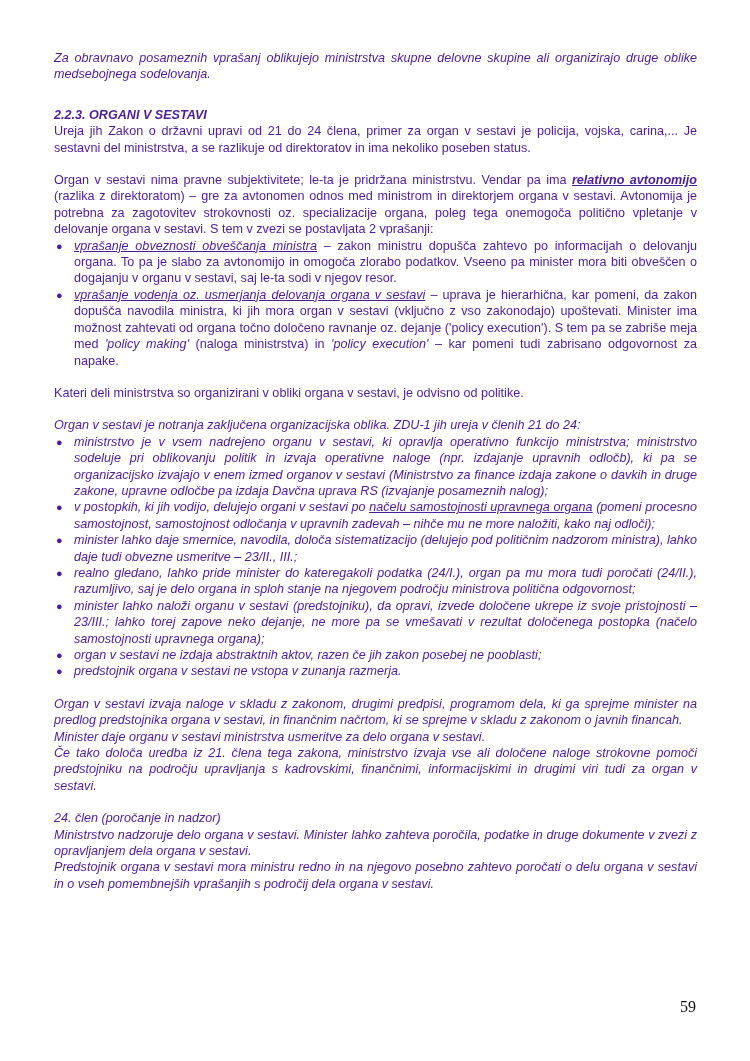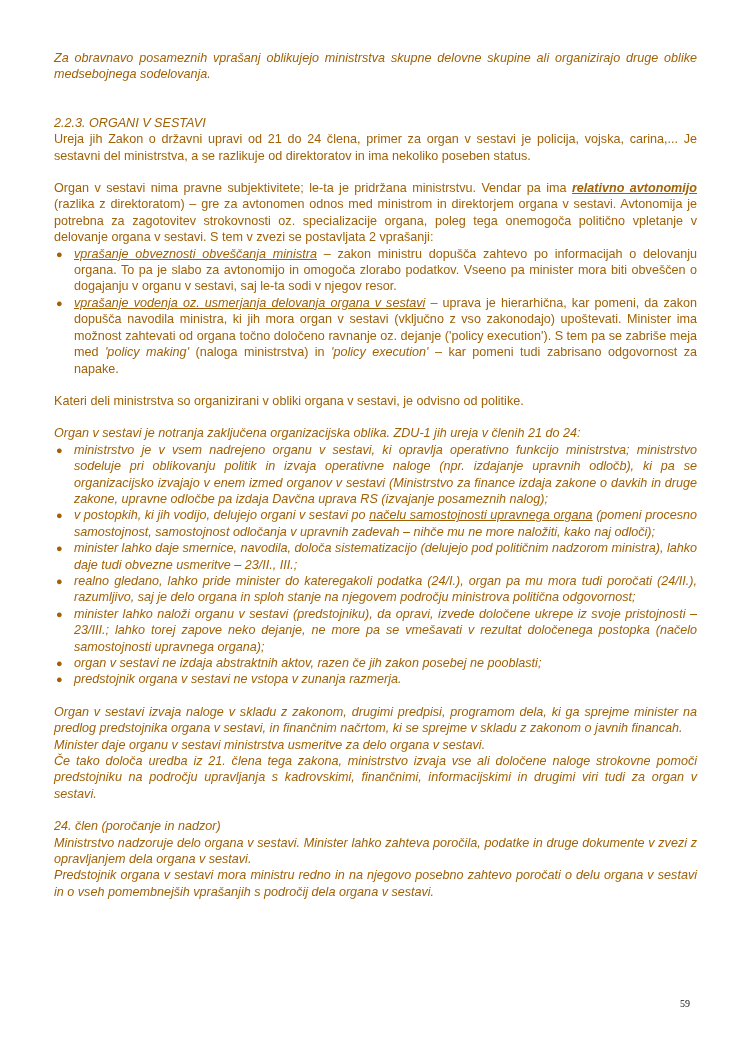--- a/index.html
+++ b/index.html
@@ -1,37 +1,37 @@
 <!DOCTYPE html>
 <html><head>
 <meta charset="utf-8">
 <style>
   html, body { margin: 0; padding: 0; background: #ffffff; }
   body { width: 750px; height: 1061px; position: relative; overflow: hidden; }
   .page {
     position: absolute; left: 54px; top: 50px; width: 643px;
     font-family: "Liberation Sans", sans-serif;
-    font-size: 12.6px; line-height: 16.4px; color: #a16207;
+    font-size: 12.6px; line-height: 16.4px; color: #4c1d95;
     text-align: justify;
   }
   p { margin: 0; }
   .it { font-style: italic; }
   .gap { height: 16px; }
-  .heading { font-weight: normal; font-style: italic; margin-top: 16px; }
+  .heading { font-weight: bold; font-style: italic; margin-top: 8px; }
   .bu { font-weight: bold; font-style: italic; text-decoration: underline; }
   .bu2 { font-weight: normal; text-decoration: underline; }
   .ul { text-decoration: underline; font-style: italic; }
   ul { list-style: none; margin: 0; padding: 0; }
   li { position: relative; padding-left: 20px; }
   li .bullet {
     position: absolute; left: 2px; top: 0; font-style: normal; font-size: 11px;
   }
   .pagenum {
     position: absolute; left: 680px; top: 998px;
-    font-family: "Liberation Serif", serif; font-size: 10px; color: #111;
+    font-family: "Liberation Serif", serif; font-size: 16px; color: #111;
   }
 </style>
 </head>
 <body>
 
 <div class="page">
   <p class="it">Za obravnavo posameznih vprašanj oblikujejo ministrstva skupne delovne skupine ali organizirajo druge oblike medsebojnega sodelovanja.</p>
   <div class="gap"></div>
 
   <p class="heading">2.2.3. ORGANI V SESTAVI</p>

